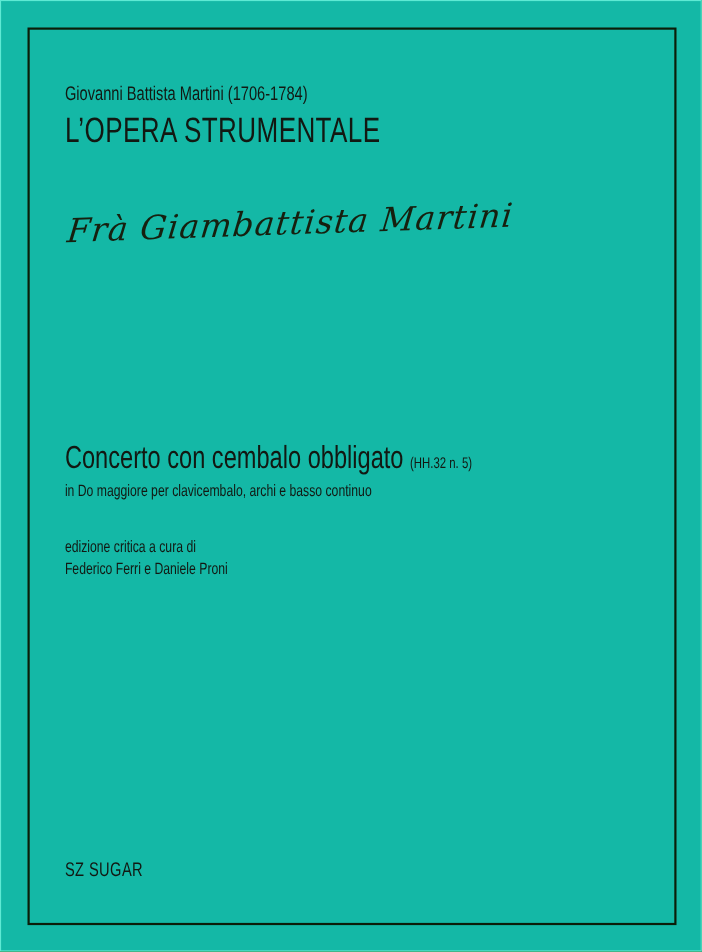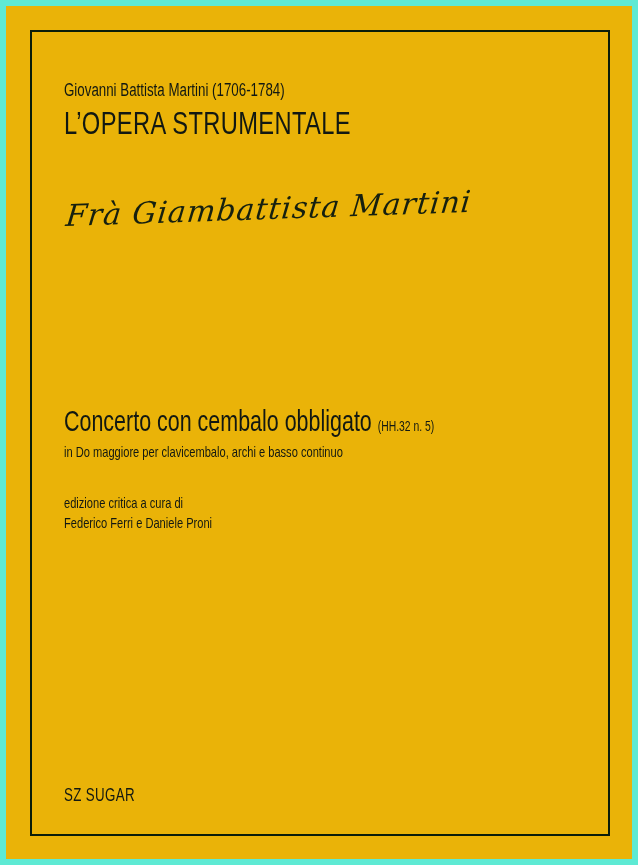--- a/index.html
+++ b/index.html
@@ -6,22 +6,22 @@
     margin: 0;
     padding: 0;
     background: #55964A;
     font-family: "Liberation Sans", sans-serif;
   }
   .cover {
     position: relative;
     width: 638px;
     height: 865px;
     box-sizing: border-box;
-    background: #eab308;
-    border: 6px solid #5eead4;
+    background: #14b8a6;
+    border: 1px solid #5eead4;
     overflow: hidden;
   }
   .inner-frame {
     position: absolute;
     left: 24px;
     top: 24px;
     right: 22px;
     bottom: 23px;
     border: 2px solid #0B1D09;
     pointer-events: none;

